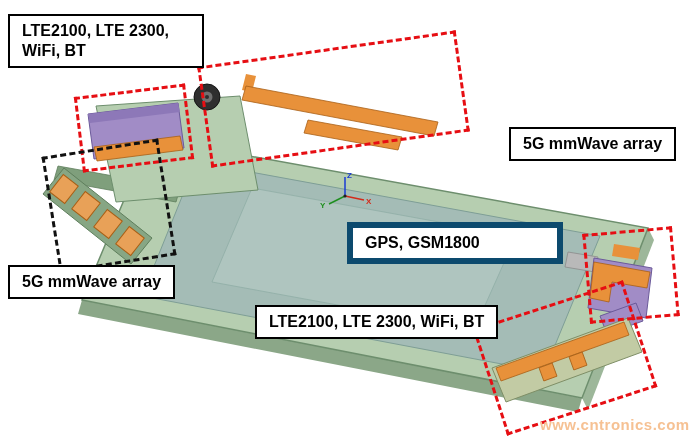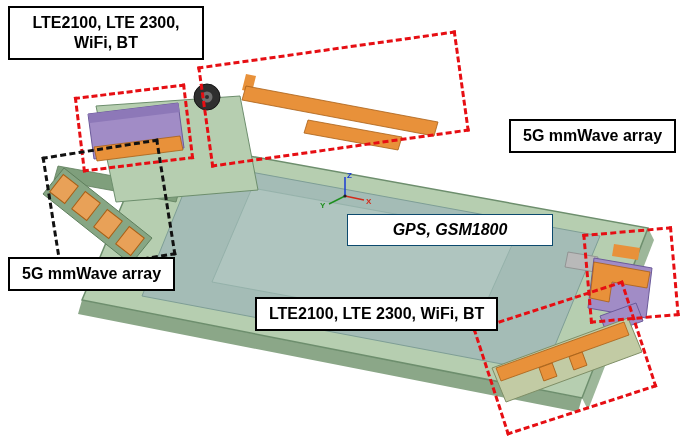--- a/index.html
+++ b/index.html
@@ -6,24 +6,24 @@
   #stage{
     position:relative;width:699px;height:442px;background:#ffffff;
     font-family:"Liberation Sans", sans-serif;overflow:hidden;
   }
   #art{position:absolute;left:0;top:0;z-index:1;}
   .hl{position:absolute;z-index:2;background:transparent;}
   .hl.red{border:3px dashed #e60e13;}
   .hl.black{border:3px dashed #111111;}
   .label{
     position:absolute;z-index:3;background:#ffffff;border:2px solid #000000;
-    font-size:16px;font-weight:bold;color:#000000;text-align:center;
-    padding:5px 12px;white-space:pre-line;line-height:1.25;
+    font-size:16px;font-weight:bold;color:#000000;
+    padding:5px 12px;white-space:pre-line;line-height:1.25;margin-top:8px;
   }
-  .label.thin{border:1px solid #0c4a6e;font-style:italic;}
+  .label.thin{border:6px solid #0c4a6e;}
   #watermark{
     position:absolute;z-index:4;left:540px;top:416px;
     color:#f6c193;font-size:15px;font-weight:bold;letter-spacing:0.5px;
   }
 </style>
 </head>
 <body>
 
 <div id="stage">
 
@@ -105,14 +105,15 @@
 
 
   <div class="label" style="left:509px;top:119px;">5G mmWave array</div>
 
   <div class="label thin" style="left:347px;top:214px;min-width:180px;">GPS, GSM1800</div>
 
   <div class="label" style="left:8px;top:257px;">5G mmWave array</div>
 
   <div class="label" style="left:255px;top:297px;">LTE2100, LTE 2300, WiFi, BT</div>
 
+  <div id="watermark">www.cntronics.com</div>
 
 </div>
 
 </body></html>

